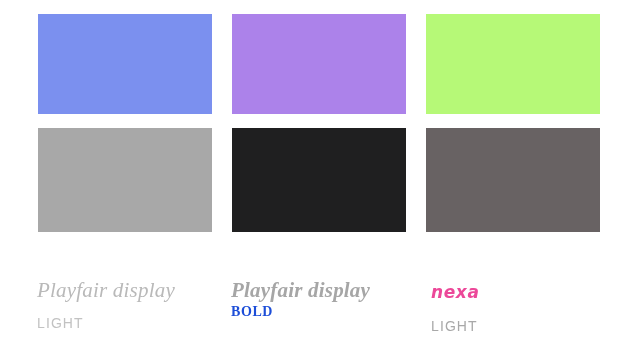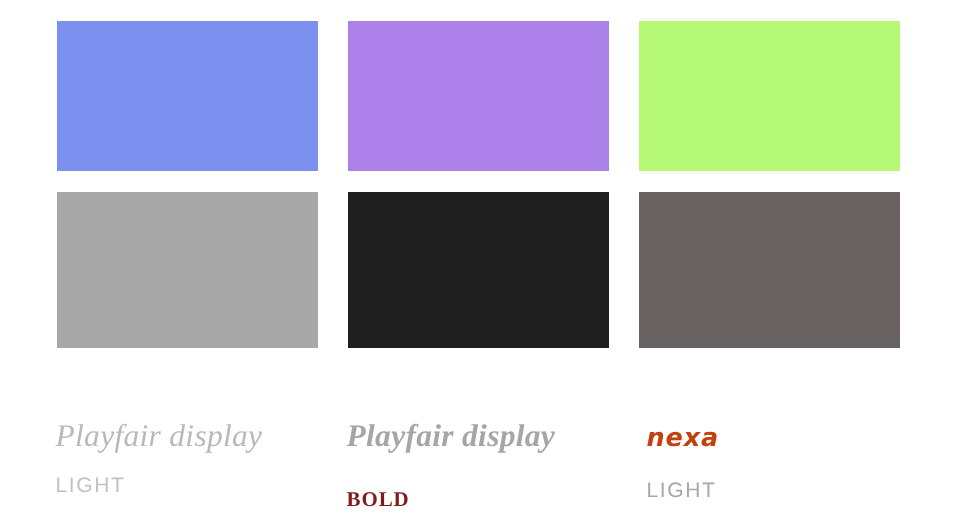--- a/index.html
+++ b/index.html
@@ -89,32 +89,32 @@
     font-size: 21px;
     font-weight: 700;
     color: #a6a6a6;
     letter-spacing: 0.2px;
     line-height: 24px;
   }
   .spec-2 .specimen-weight {
     font-family: "Liberation Serif", serif;
     font-size: 14px;
     font-weight: 700;
-    color: #7f1d1d;
+    color: #1d4ed8;
     letter-spacing: 0.6px;
-    margin-top: 24px;
+    margin-top: 2px;
     line-height: 16px;
   }
 
   
   .spec-3 .specimen-name {
     font-family: "DejaVu Sans", sans-serif;
     font-size: 17px;
     font-weight: 700;
-    color: #c2410c;
+    color: #ec4899;
     letter-spacing: 0.6px;
     line-height: 24px;
     margin-top: 2px;
   }
   .spec-3 .specimen-weight {
     font-family: "Liberation Sans", sans-serif;
     font-size: 14px;
     font-weight: 400;
     color: #a8a8a8;
     letter-spacing: 1.1px;

